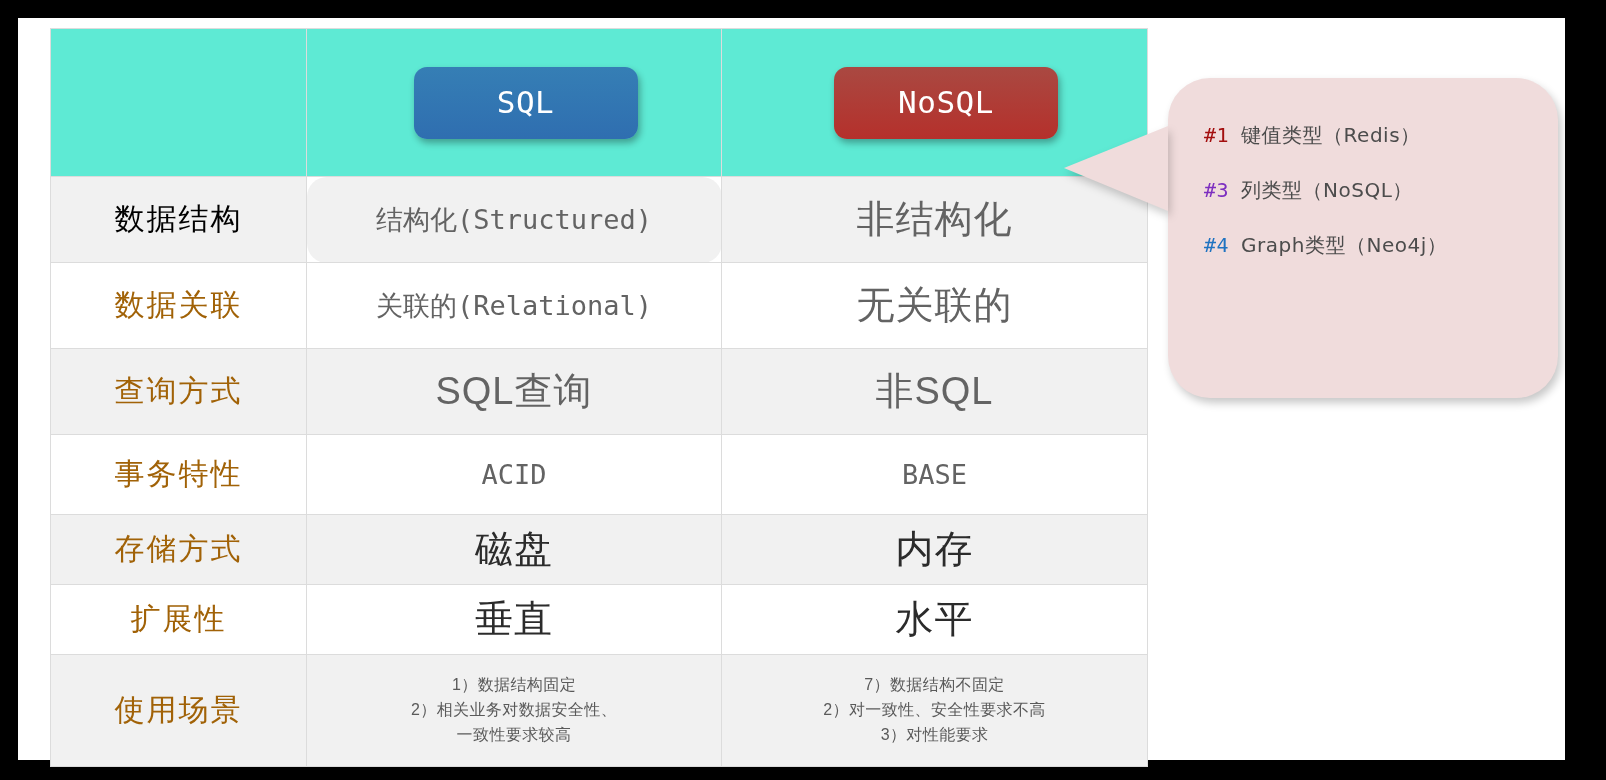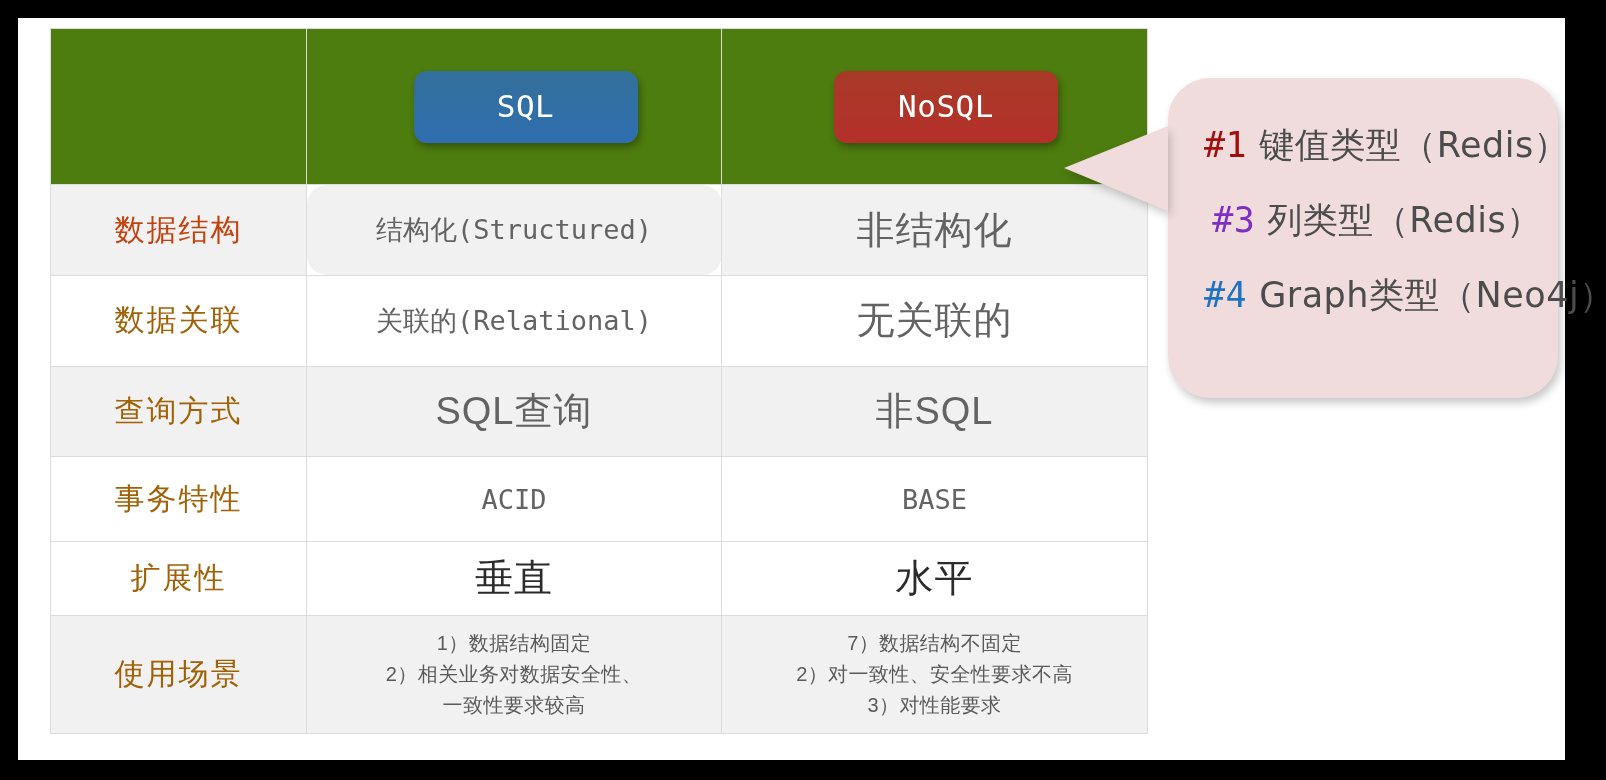--- a/index.html
+++ b/index.html
@@ -37,21 +37,21 @@
     padding: 0 6px;
     text-align: center;
     vertical-align: middle;
     font-weight: normal;
   }
 
   tr.row-shaded > td { background: #f1f1f1; }
   tr.row-plain  > td { background: #ffffff; }
 
   
-  #head-row td { height: 148px; background: #4d7c0f; padding-left: 29px; }
+  #head-row td { height: 148px; background: #5eead4; padding-left: 29px; }
 
   .pill {
     display: inline-block;
     width: 224px;
     padding: 17px 0 19px;
     border-radius: 13px;
     color: #ffffff;
     font-size: 31px;
     letter-spacing: 0.5px;
     font-family: "DejaVu Sans Mono", "Liberation Mono", monospace;
@@ -63,21 +63,21 @@
   .pill-nosql {
     background: linear-gradient(#cd4039, #b5302b);
   }
 
   
   td.lbl {
     font-size: 30px;
     color: #a16207;
     letter-spacing: 2px;
   }
-  td.lbl.strong { font-weight: bold; color: #c2410c; }
+  td.lbl.strong { font-weight: bold; color: #000000; }
 
   
   td.val {
     font-size: 38px;
     color: #636363;
     letter-spacing: 1px;
   }
   td.val.mono {
     font-family: "DejaVu Sans Mono", "Liberation Mono", monospace;
     font-size: 27px;
@@ -88,21 +88,21 @@
 
   tr.r-struct td, tr.r-relate td, tr.r-query td { height: 86px; }
   tr.r-txn td { height: 80px; margin-top: 9px; }
   tr.r-store td, tr.r-scale td { height: 70px; }
   tr.r-usage td { height: 112px; }
 
   
   td.val-list {
     text-align: left;
     padding-left: 58px;
-    font-size: 20px;
+    font-size: 16px;
     line-height: 1.55;
     color: #5a5a5a;
     letter-spacing: 0.4px;
   }
   td.val-list .line { display: block; white-space: nowrap; }
 
   
   #callout {
     position: absolute;
     left: 1150px; top: 60px;
@@ -122,24 +122,23 @@
   }
   #callout-list {
     position: absolute;
     left: 36px; top: 44px;
     right: 8px;
   }
   .callout-item {
     display: block;
     white-space: nowrap;
     margin-bottom: 28px;
-    font-size: 35px;
+    font-size: 20px;
     letter-spacing: 0.5px;
     color: #4c4c4c;
-    text-align: center;
   }
   .callout-item:last-child { margin-bottom: 8px; }
   .callout-item .tag {
     font-family: "DejaVu Sans Mono", "Liberation Mono", monospace;
     font-weight: normal;
     margin-right: 12px;
   }
   .callout-item .txt {
     font-family: "DejaVu Sans", sans-serif;
   }
@@ -183,20 +182,25 @@
         <td class="val">SQL查询</td>
         <td class="val">非SQL</td>
       </tr>
 
       <tr class="row-plain r-txn">
         <td class="lbl">事务特性</td>
         <td class="val mono">ACID</td>
         <td class="val mono">BASE</td>
       </tr>
 
+      <tr class="row-shaded r-store">
+        <td class="lbl">存储方式</td>
+        <td class="val dark">磁盘</td>
+        <td class="val dark">内存</td>
+      </tr>
 
       <tr class="row-plain r-scale">
         <td class="lbl">扩展性</td>
         <td class="val dark">垂直</td>
         <td class="val dark">水平</td>
       </tr>
 
       <tr class="row-shaded r-usage">
         <td class="lbl">使用场景</td>
         <td class="val-list">
@@ -213,21 +217,21 @@
     </tbody>
   </table>
 
   <div id="callout" style="background: rgb(240, 220, 220);">
     <div id="callout-tail" style="border-right-color: rgb(240, 220, 220);"></div>
     <div id="callout-list">
       <span class="callout-item">
         <span class="tag" style="color: rgb(163, 15, 15);">#1</span><span class="txt">键值类型（Redis）</span>
       </span>
       <span class="callout-item">
-        <span class="tag" style="color: rgb(125, 47, 192);">#3</span><span class="txt">列类型（Redis）</span>
+        <span class="tag" style="color: rgb(125, 47, 192);">#3</span><span class="txt">列类型（NoSQL）</span>
       </span>
       <span class="callout-item">
         <span class="tag" style="color: rgb(31, 115, 193);">#4</span><span class="txt">Graph类型（Neo4j）</span>
       </span>
     </div>
   </div>
 
 </div>
 
 </body></html>

